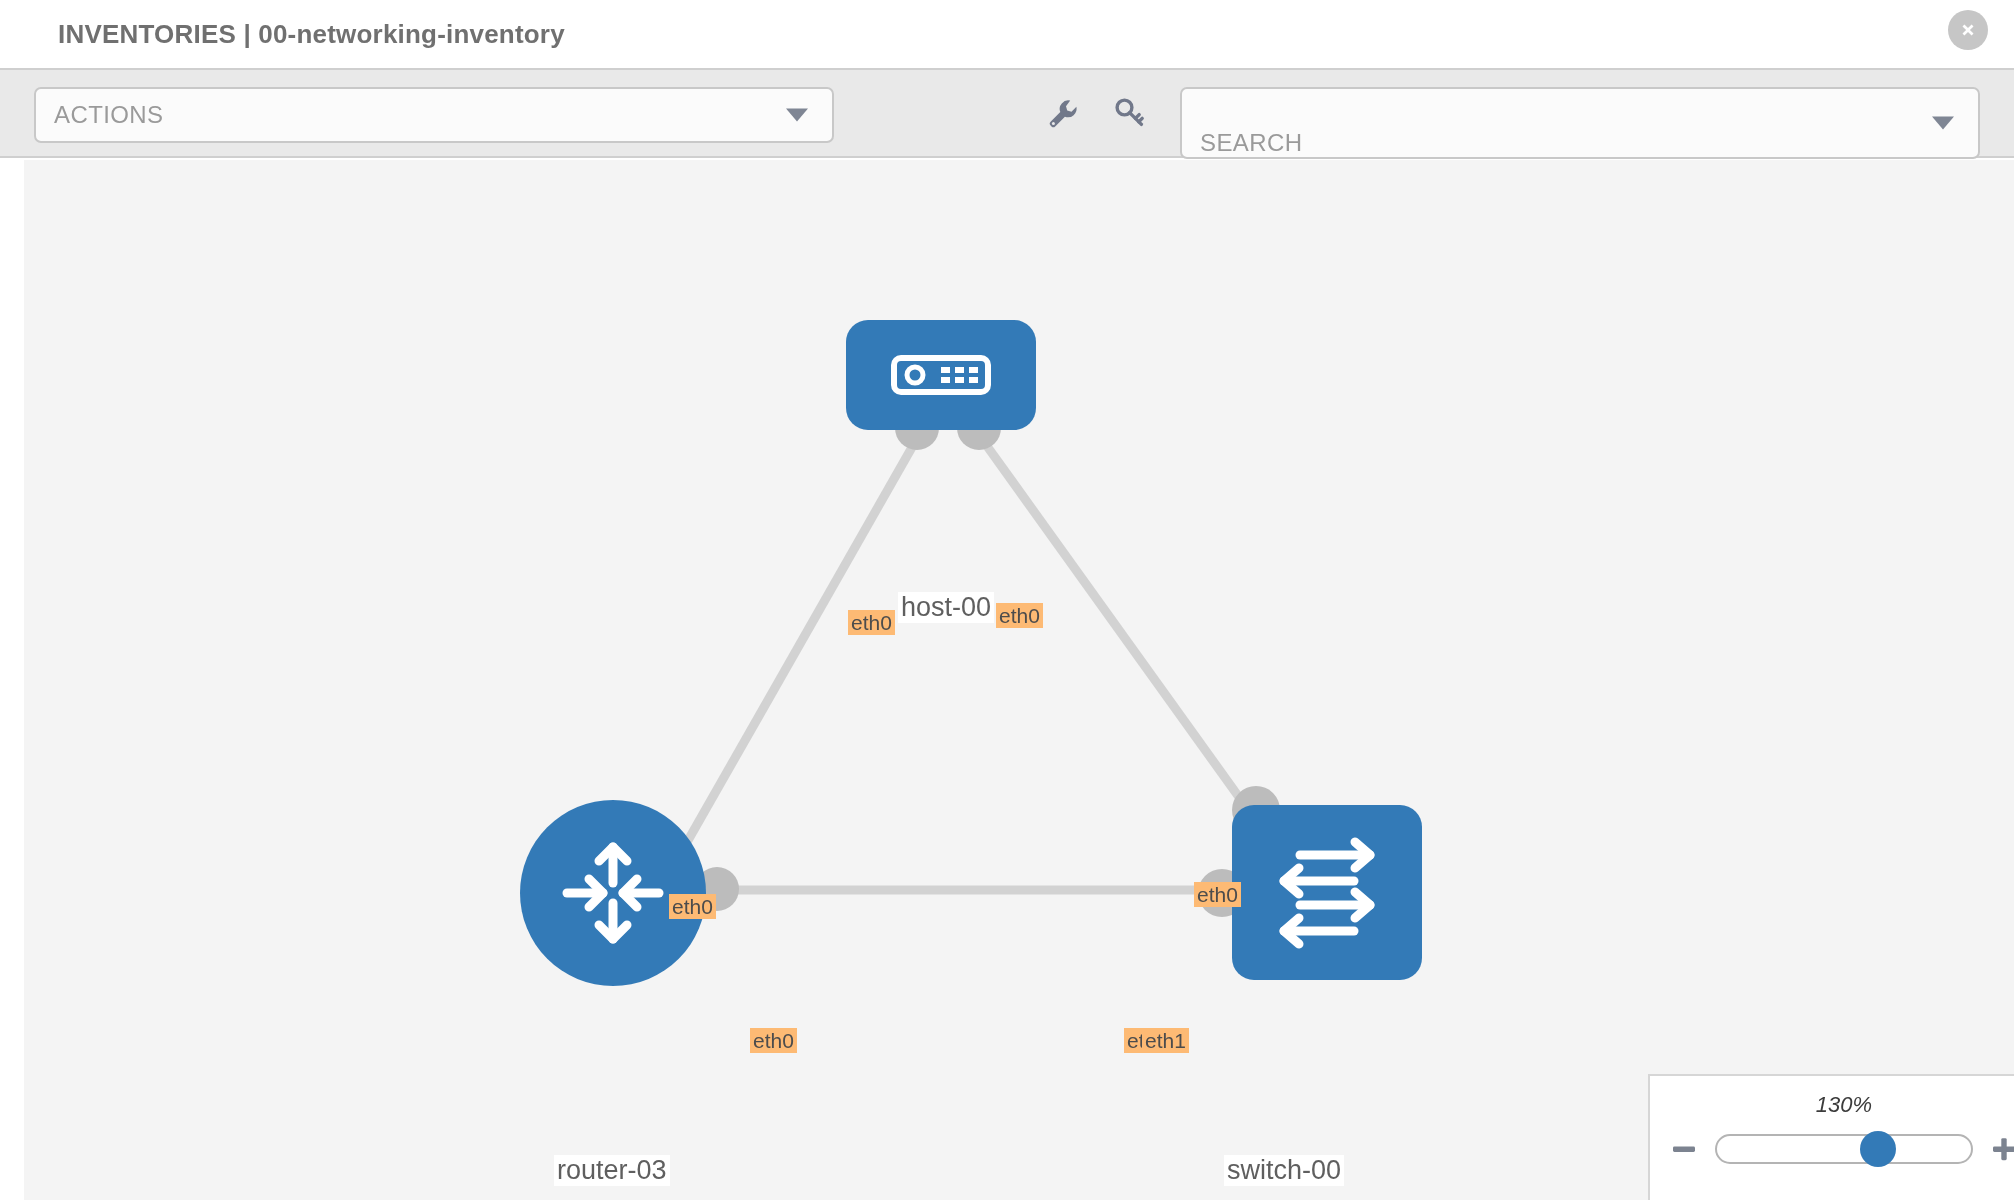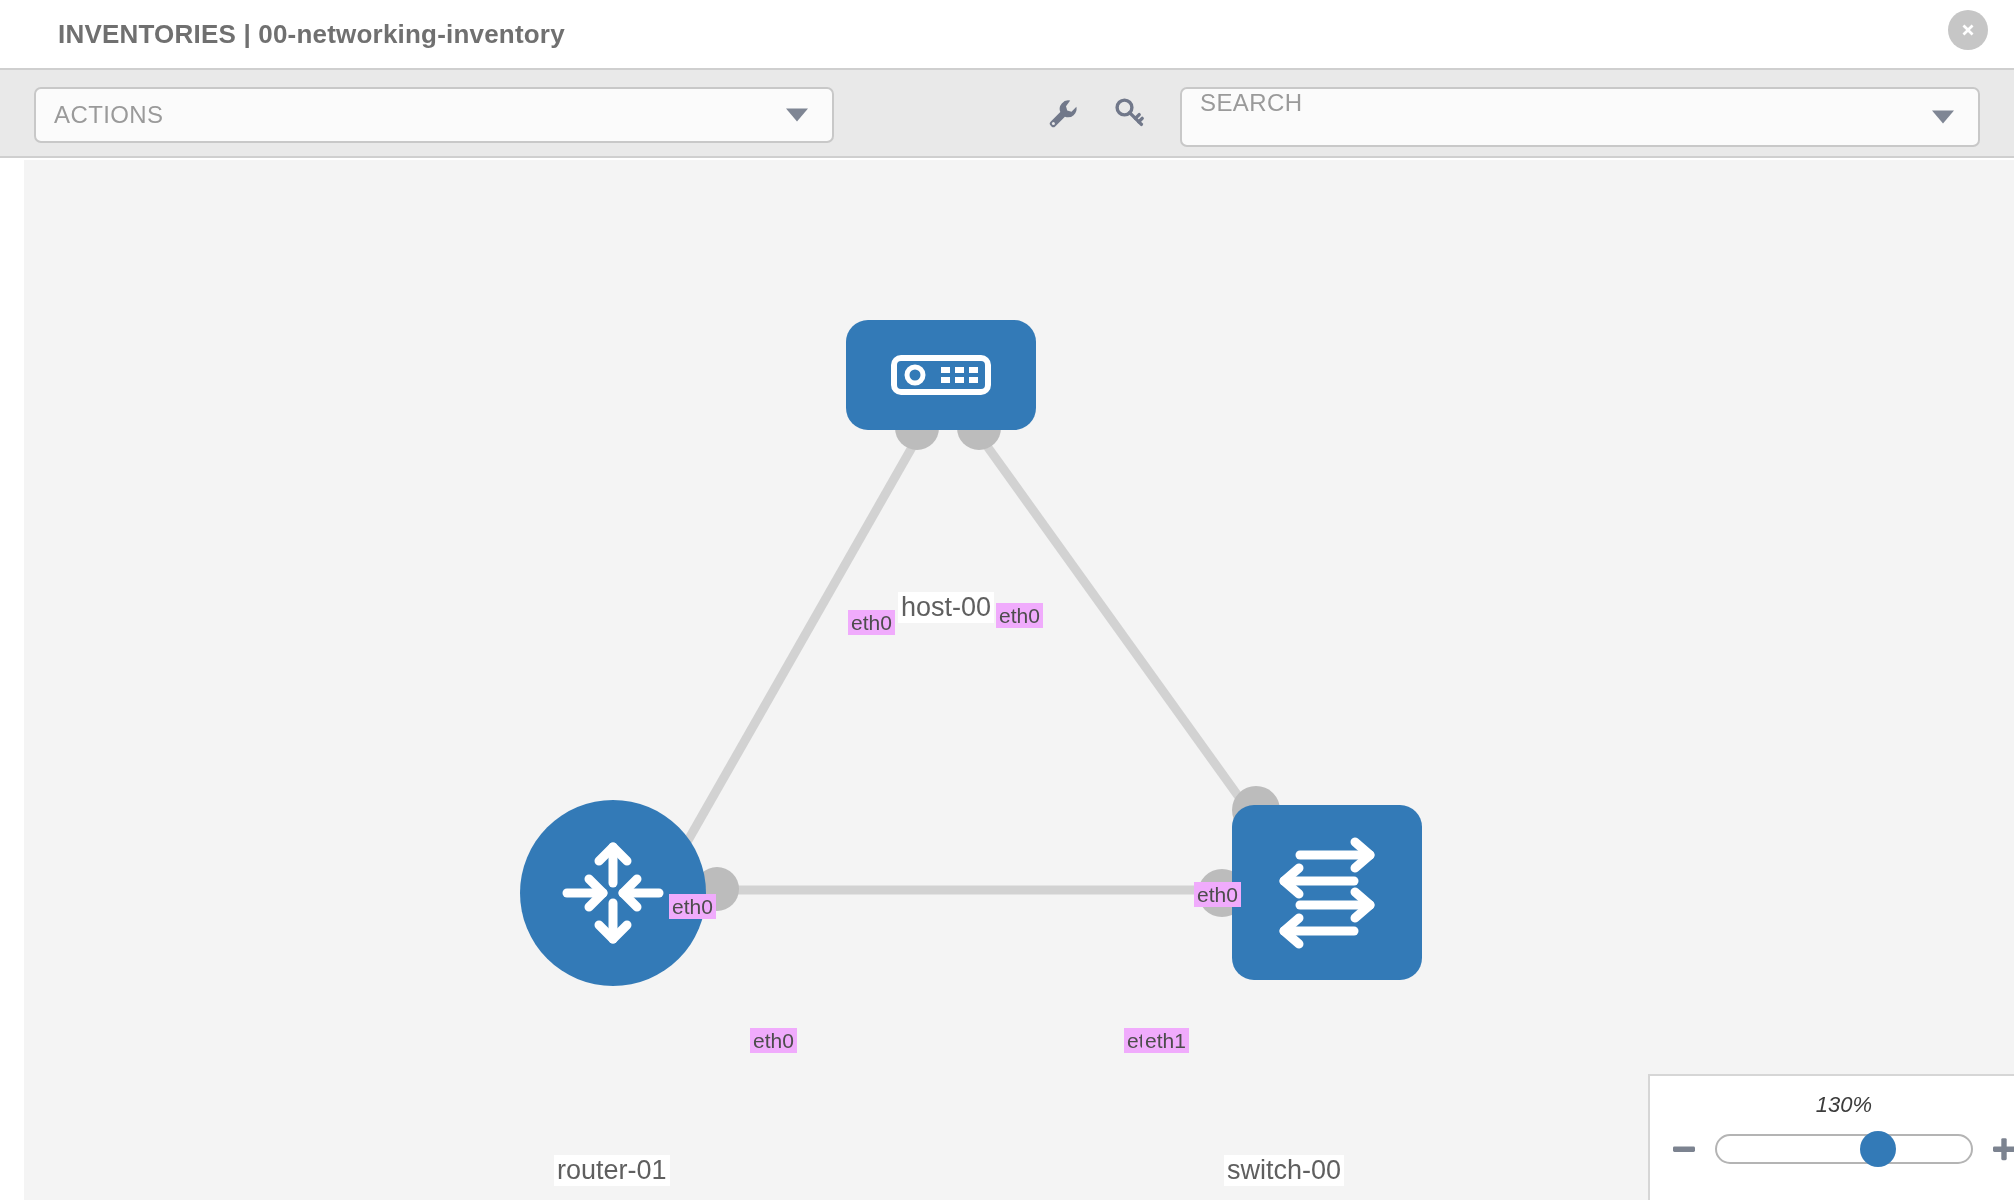--- a/index.html
+++ b/index.html
@@ -72,25 +72,25 @@
   .tool-icon {
     position: absolute; top: 50%; transform: translateY(-50%);
     width: 44px; height: 44px;
     display: flex; align-items: center; justify-content: center;
     cursor: pointer;
   }
   .tool-icon.wrench { left: 1040px; }
   .tool-icon.key    { left: 1108px; }
   .search-box {
     position: absolute; left: 1180px; top: 17px;
-    width: 800px; height: 60px;
+    width: 800px; height: 72px;
     background: #fbfbfb;
     border: 2px solid #c8c8c8;
     border-radius: 7px;
-    display: flex; align-items: flex-start;
+    display: flex; align-items: flex-end;
     cursor: text;
   }
   .search-box .search-placeholder {
     margin-left: 18px;
     font-size: 24px;
     color: #9a9a9a;
     letter-spacing: 0.4px;
   }
 
   
@@ -119,21 +119,21 @@
     color: #5f5f5f;
     background: #ffffff;
     padding: 0 3px;
     white-space: nowrap;
     line-height: 1.15;
   }
   .edge-label {
     position: absolute;
     font-size: 21px;
     color: #4c4c4c;
-    background: #f0abfc;
+    background: #fdba74;
     padding: 0 3px;
     white-space: nowrap;
     line-height: 1.2;
   }
 
   
   .zoom-panel {
     position: absolute; right: 0; bottom: 0;
     width: 390px; height: 126px;
     background: #ffffff;
@@ -271,21 +271,21 @@
           <polyline points="37,35 22,48 37,61"></polyline>
           <line x1="38" y1="72" x2="108" y2="72"></line>
           <polyline points="93,59 108,72 93,85"></polyline>
           <line x1="92" y1="98" x2="22" y2="98"></line>
           <polyline points="37,85 22,98 37,111"></polyline>
         </g>
       </svg>
     </div>
 
     <div class="node-label" style="left:874px;  top:432px;">host-00</div>
-    <div class="node-label" style="left:530px;  top:995px;">router-01</div>
+    <div class="node-label" style="left:530px;  top:995px;">router-03</div>
     <div class="node-label" style="left:1200px; top:995px;">switch-00</div>
 
     <div class="edge-label" style="left:824px;  top:450px;">eth0</div>
     <div class="edge-label" style="left:972px;  top:443px;">eth0</div>
     <div class="edge-label" style="left:645px;  top:734px;">eth0</div>
     <div class="edge-label" style="left:1170px; top:722px;">eth0</div>
     <div class="edge-label" style="left:726px;  top:868px;">eth0</div>
     <div class="edge-label" style="left:1100px; top:868px;">eth</div>
     <div class="edge-label" style="left:1118px; top:868px;">eth1</div>
 

